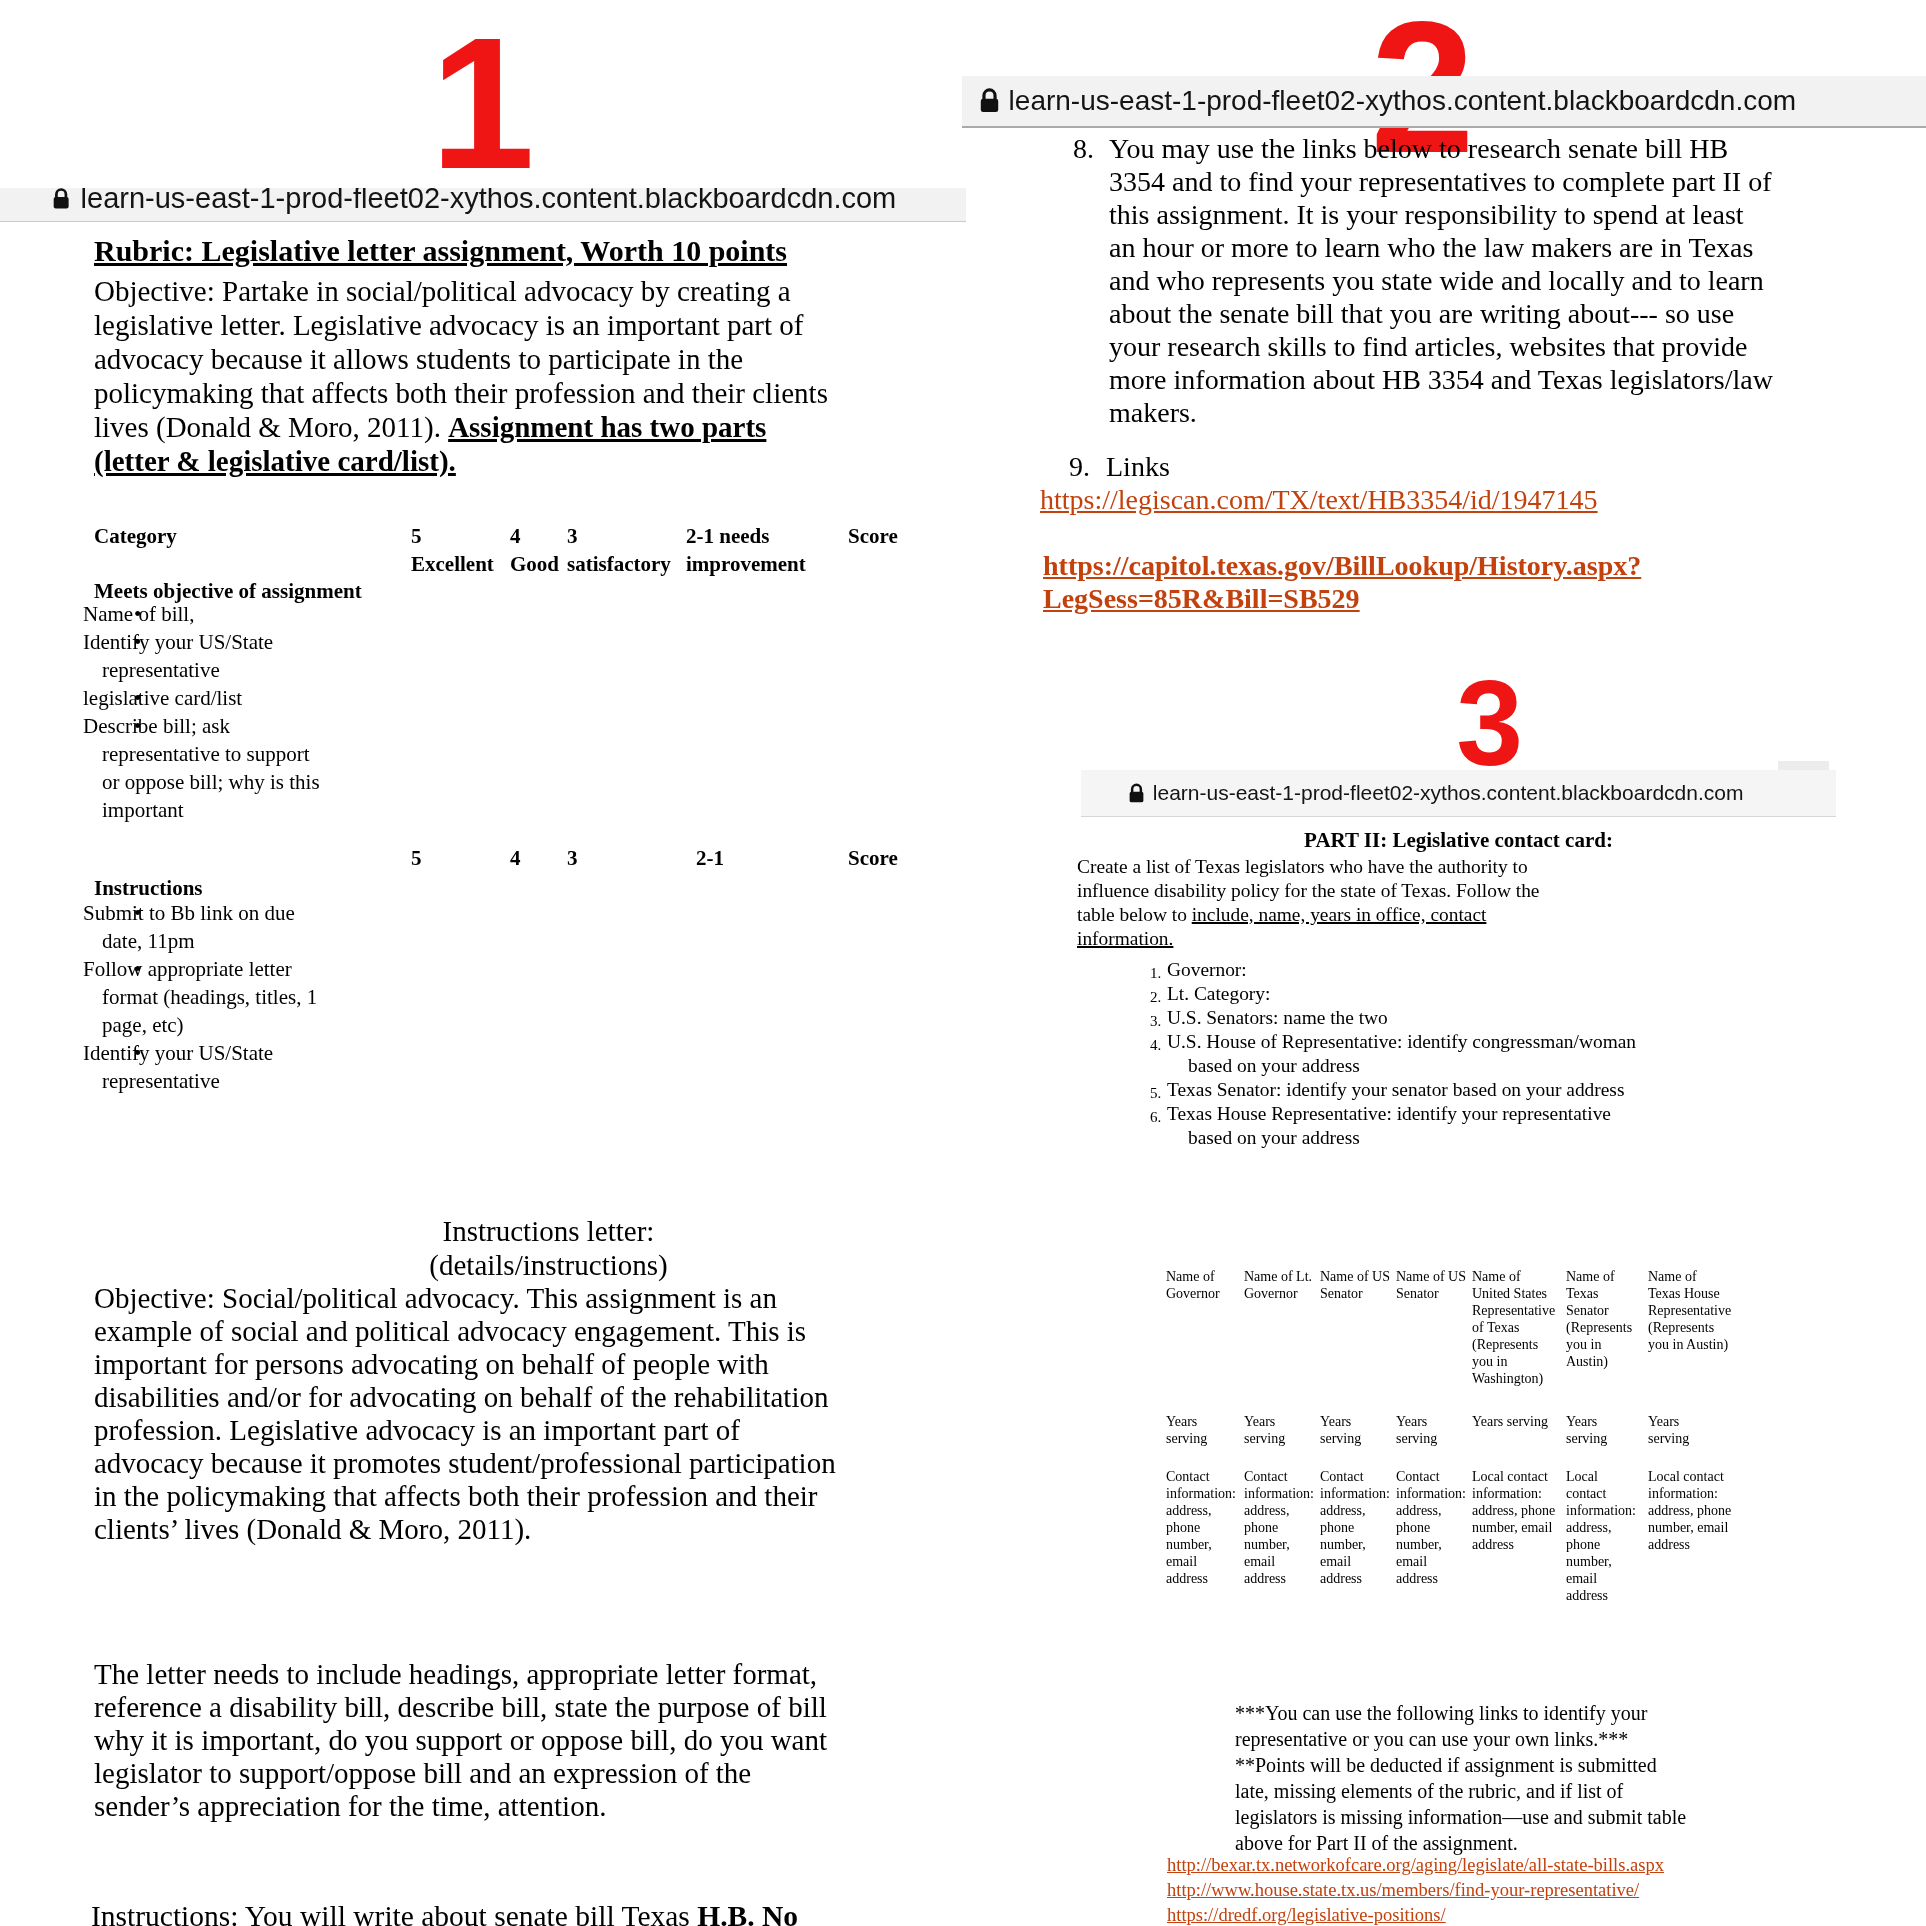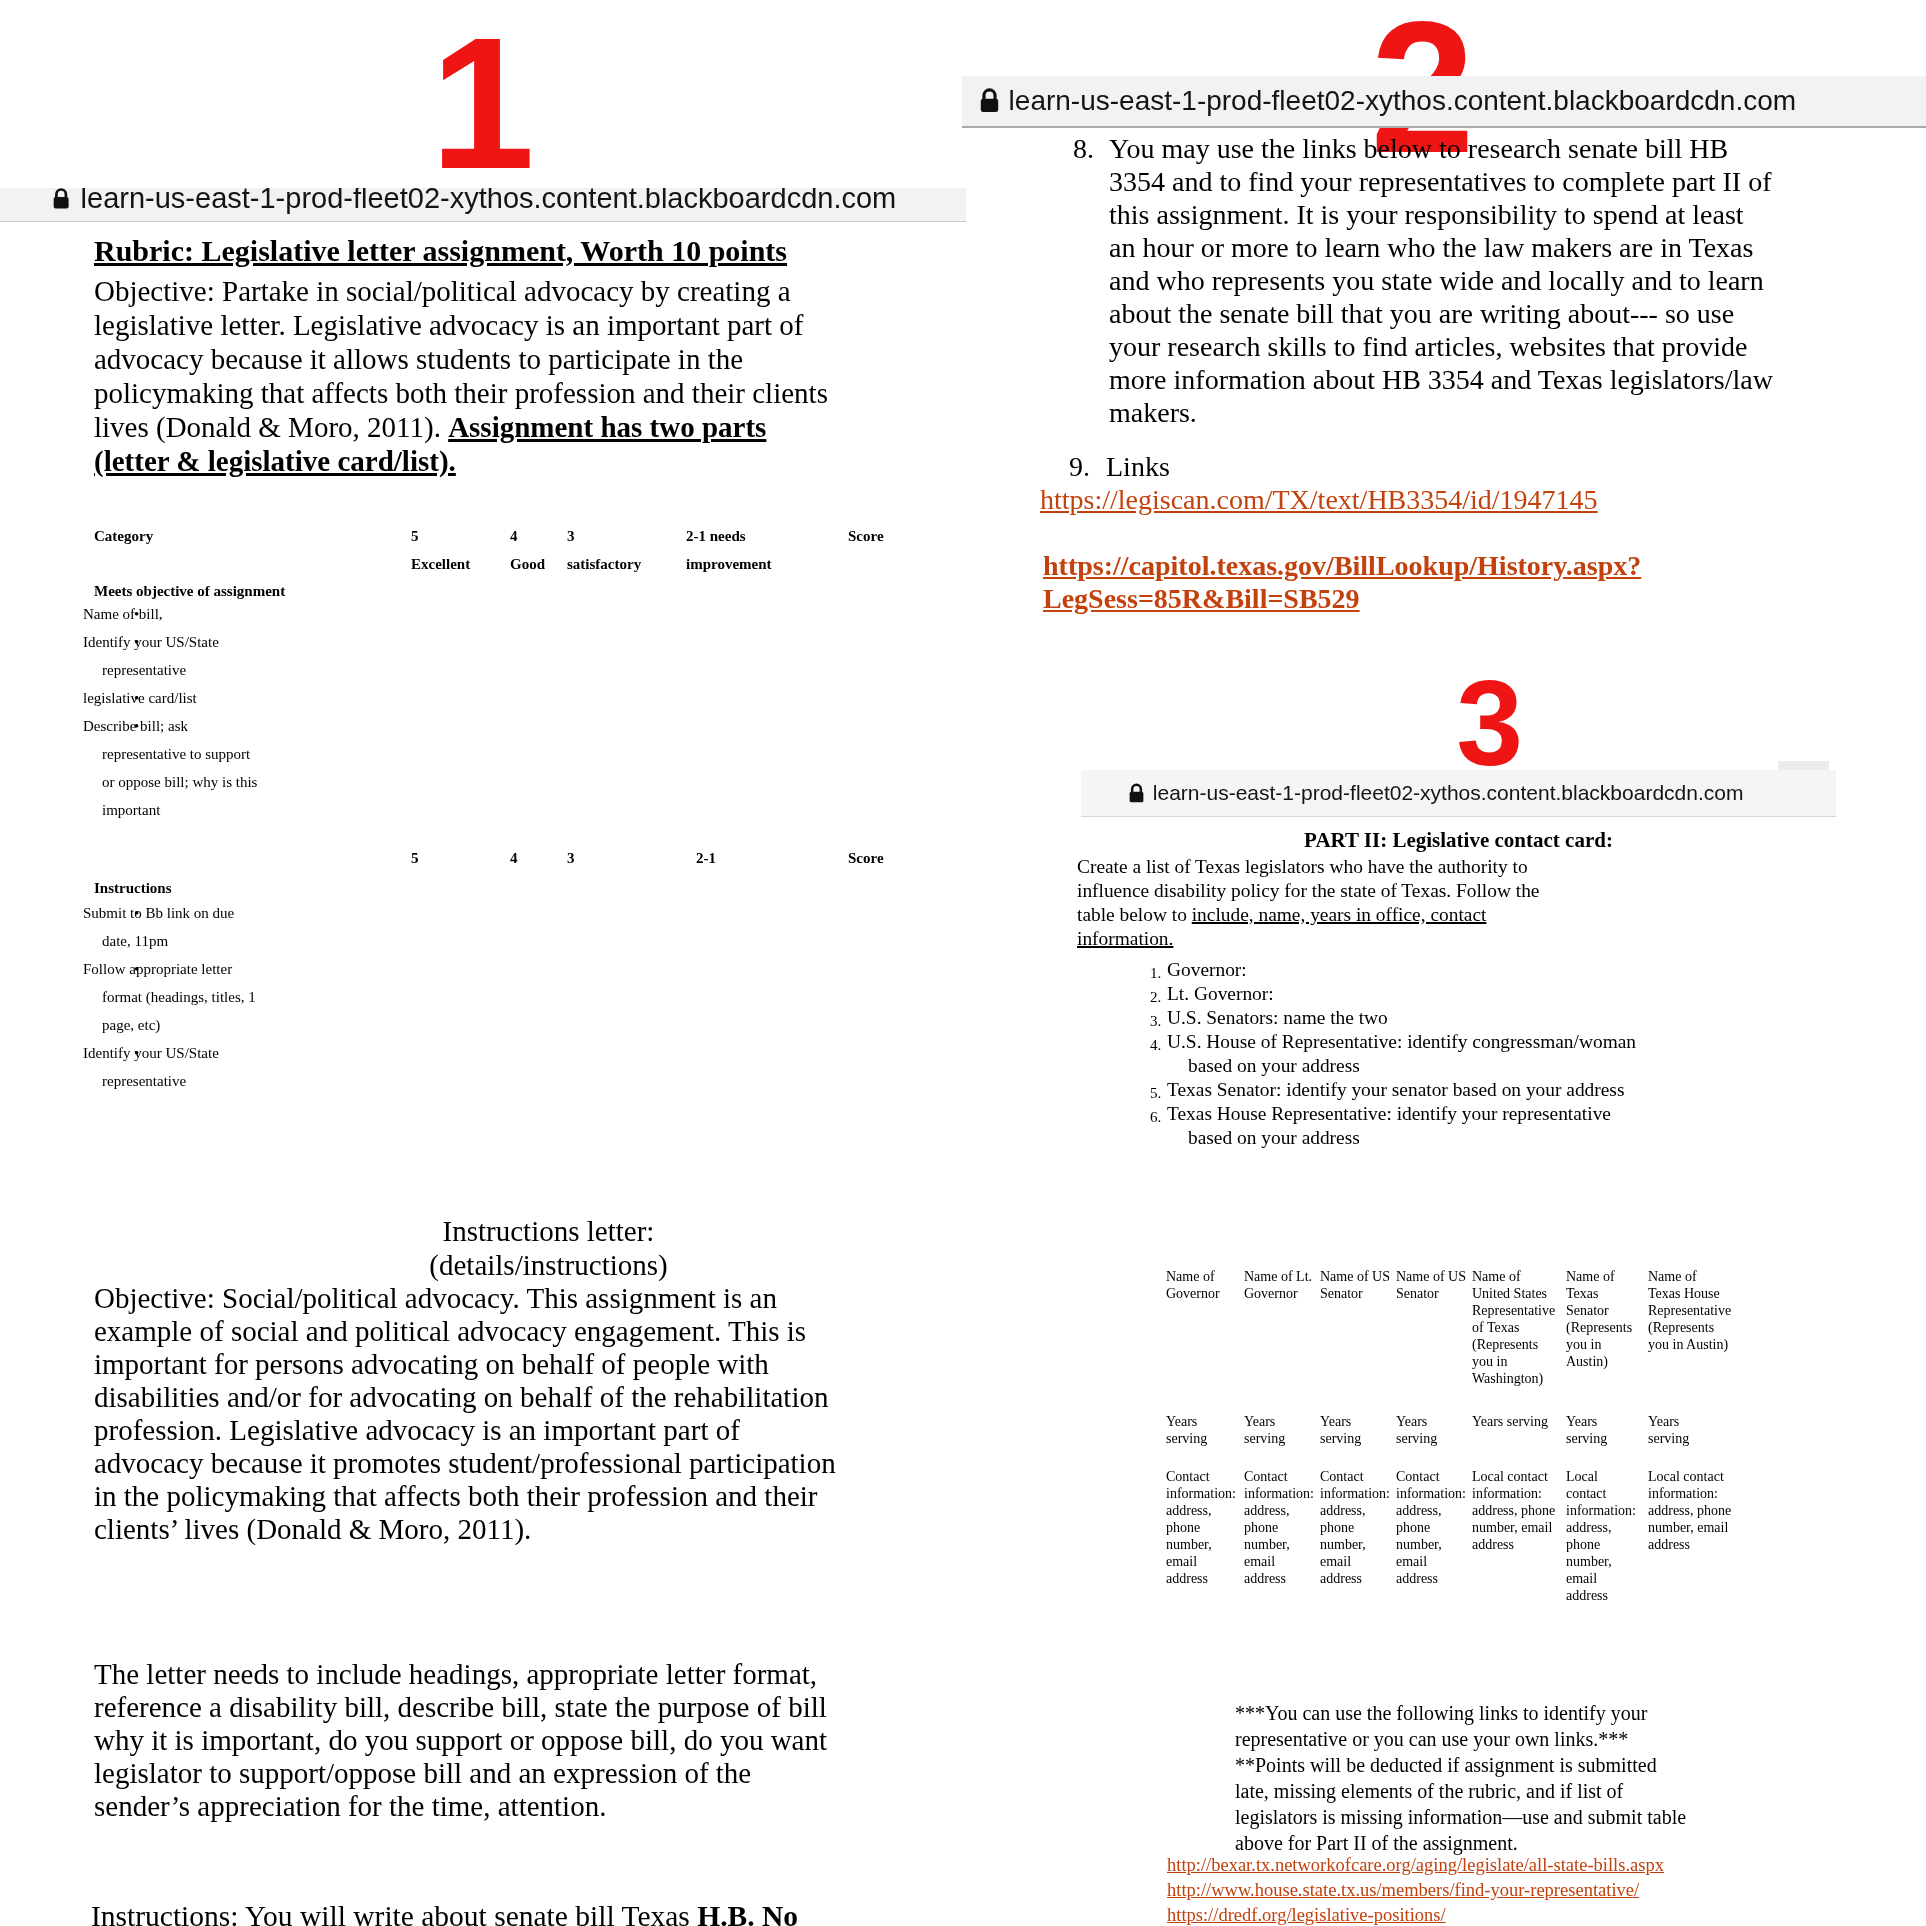--- a/index.html
+++ b/index.html
@@ -42,21 +42,21 @@
   #urlbar3 .lockwrap{margin-left:48px;margin-right:8.8px;}
   #bar3notch{left:816px;top:761px;width:51px;height:8.8px;background:#ececef;}
   .lockwrap{display:flex;align-items:center;}
 
   
   .p1text{font-size:29px;line-height:34px;}
   #rubricTitle{left:94px;top:233px;font-size:30px;line-height:35px;font-weight:bold;
     text-decoration:underline;text-decoration-thickness:2.5px;}
   #para1{left:94px;top:274px;width:890px;}
   .boldu{font-weight:bold;text-decoration:underline;text-decoration-thickness:2.5px;}
-  #rubricTable{left:0;top:522px;width:966px;height:627px;font-size:15px;line-height:28px;}
+  #rubricTable{left:0;top:522px;width:966px;height:627px;font-size:21px;line-height:28px;}
   #rubricTable .hd{position:absolute;top:0;font-weight:bold;white-space:pre-line;}
   #rubricTable .mid{position:absolute;top:322px;font-weight:bold;}
   .colcat{left:94px;} .col5{left:411px;} .col4{left:510px;} .col3{left:567px;}
   .col21{left:686px;} .col21b{left:696px;} .colsc{left:848px;}
   #meetsObj{position:absolute;left:94px;top:55px;font-weight:bold;}
   #instrLabel{position:absolute;left:94px;top:352px;font-weight:bold;}
   .blist{position:absolute;left:0;width:878px;}
   #blist1{top:78px;} #blist2{top:377px;}
   .bitem{position:relative;padding-left:102px;text-indent:-19px;white-space:pre-line;}
   .bitem::before{content:"•";position:absolute;left:134px;top:0;text-indent:0;}
@@ -228,21 +228,21 @@
 
   <div class="abs" id="p3head">PART II: Legislative contact card:</div>
 
   <div class="abs p3text pre" id="p3intro"><span>Create a list of Texas legislators who have the authority to
 influence disability policy for the state of Texas.  Follow the
 table below to </span><span class="uline">include, name, years in office, contact
 information. </span></div>
 
   <div class="abs p3text" id="p3list">
     <div class="p3item"><span class="p3num">1.</span><span>Governor:</span></div>
-    <div class="p3item"><span class="p3num">2.</span><span>Lt. Governor:</span></div>
+    <div class="p3item"><span class="p3num">2.</span><span>Lt. Category:</span></div>
     <div class="p3item"><span class="p3num">3.</span><span>U.S. Senators: name the two</span></div>
     <div class="p3item"><span class="p3num">4.</span><span>U.S. House of Representative: identify congressman/woman
 based on your address</span></div>
     <div class="p3item"><span class="p3num">5.</span><span>Texas Senator: identify your senator based on your address</span></div>
     <div class="p3item"><span class="p3num">6.</span><span>Texas House Representative: identify your representative
 based on your address</span></div>
   </div>
 
   <div class="abs" id="p3table">
     <div class="tcol tc0">

